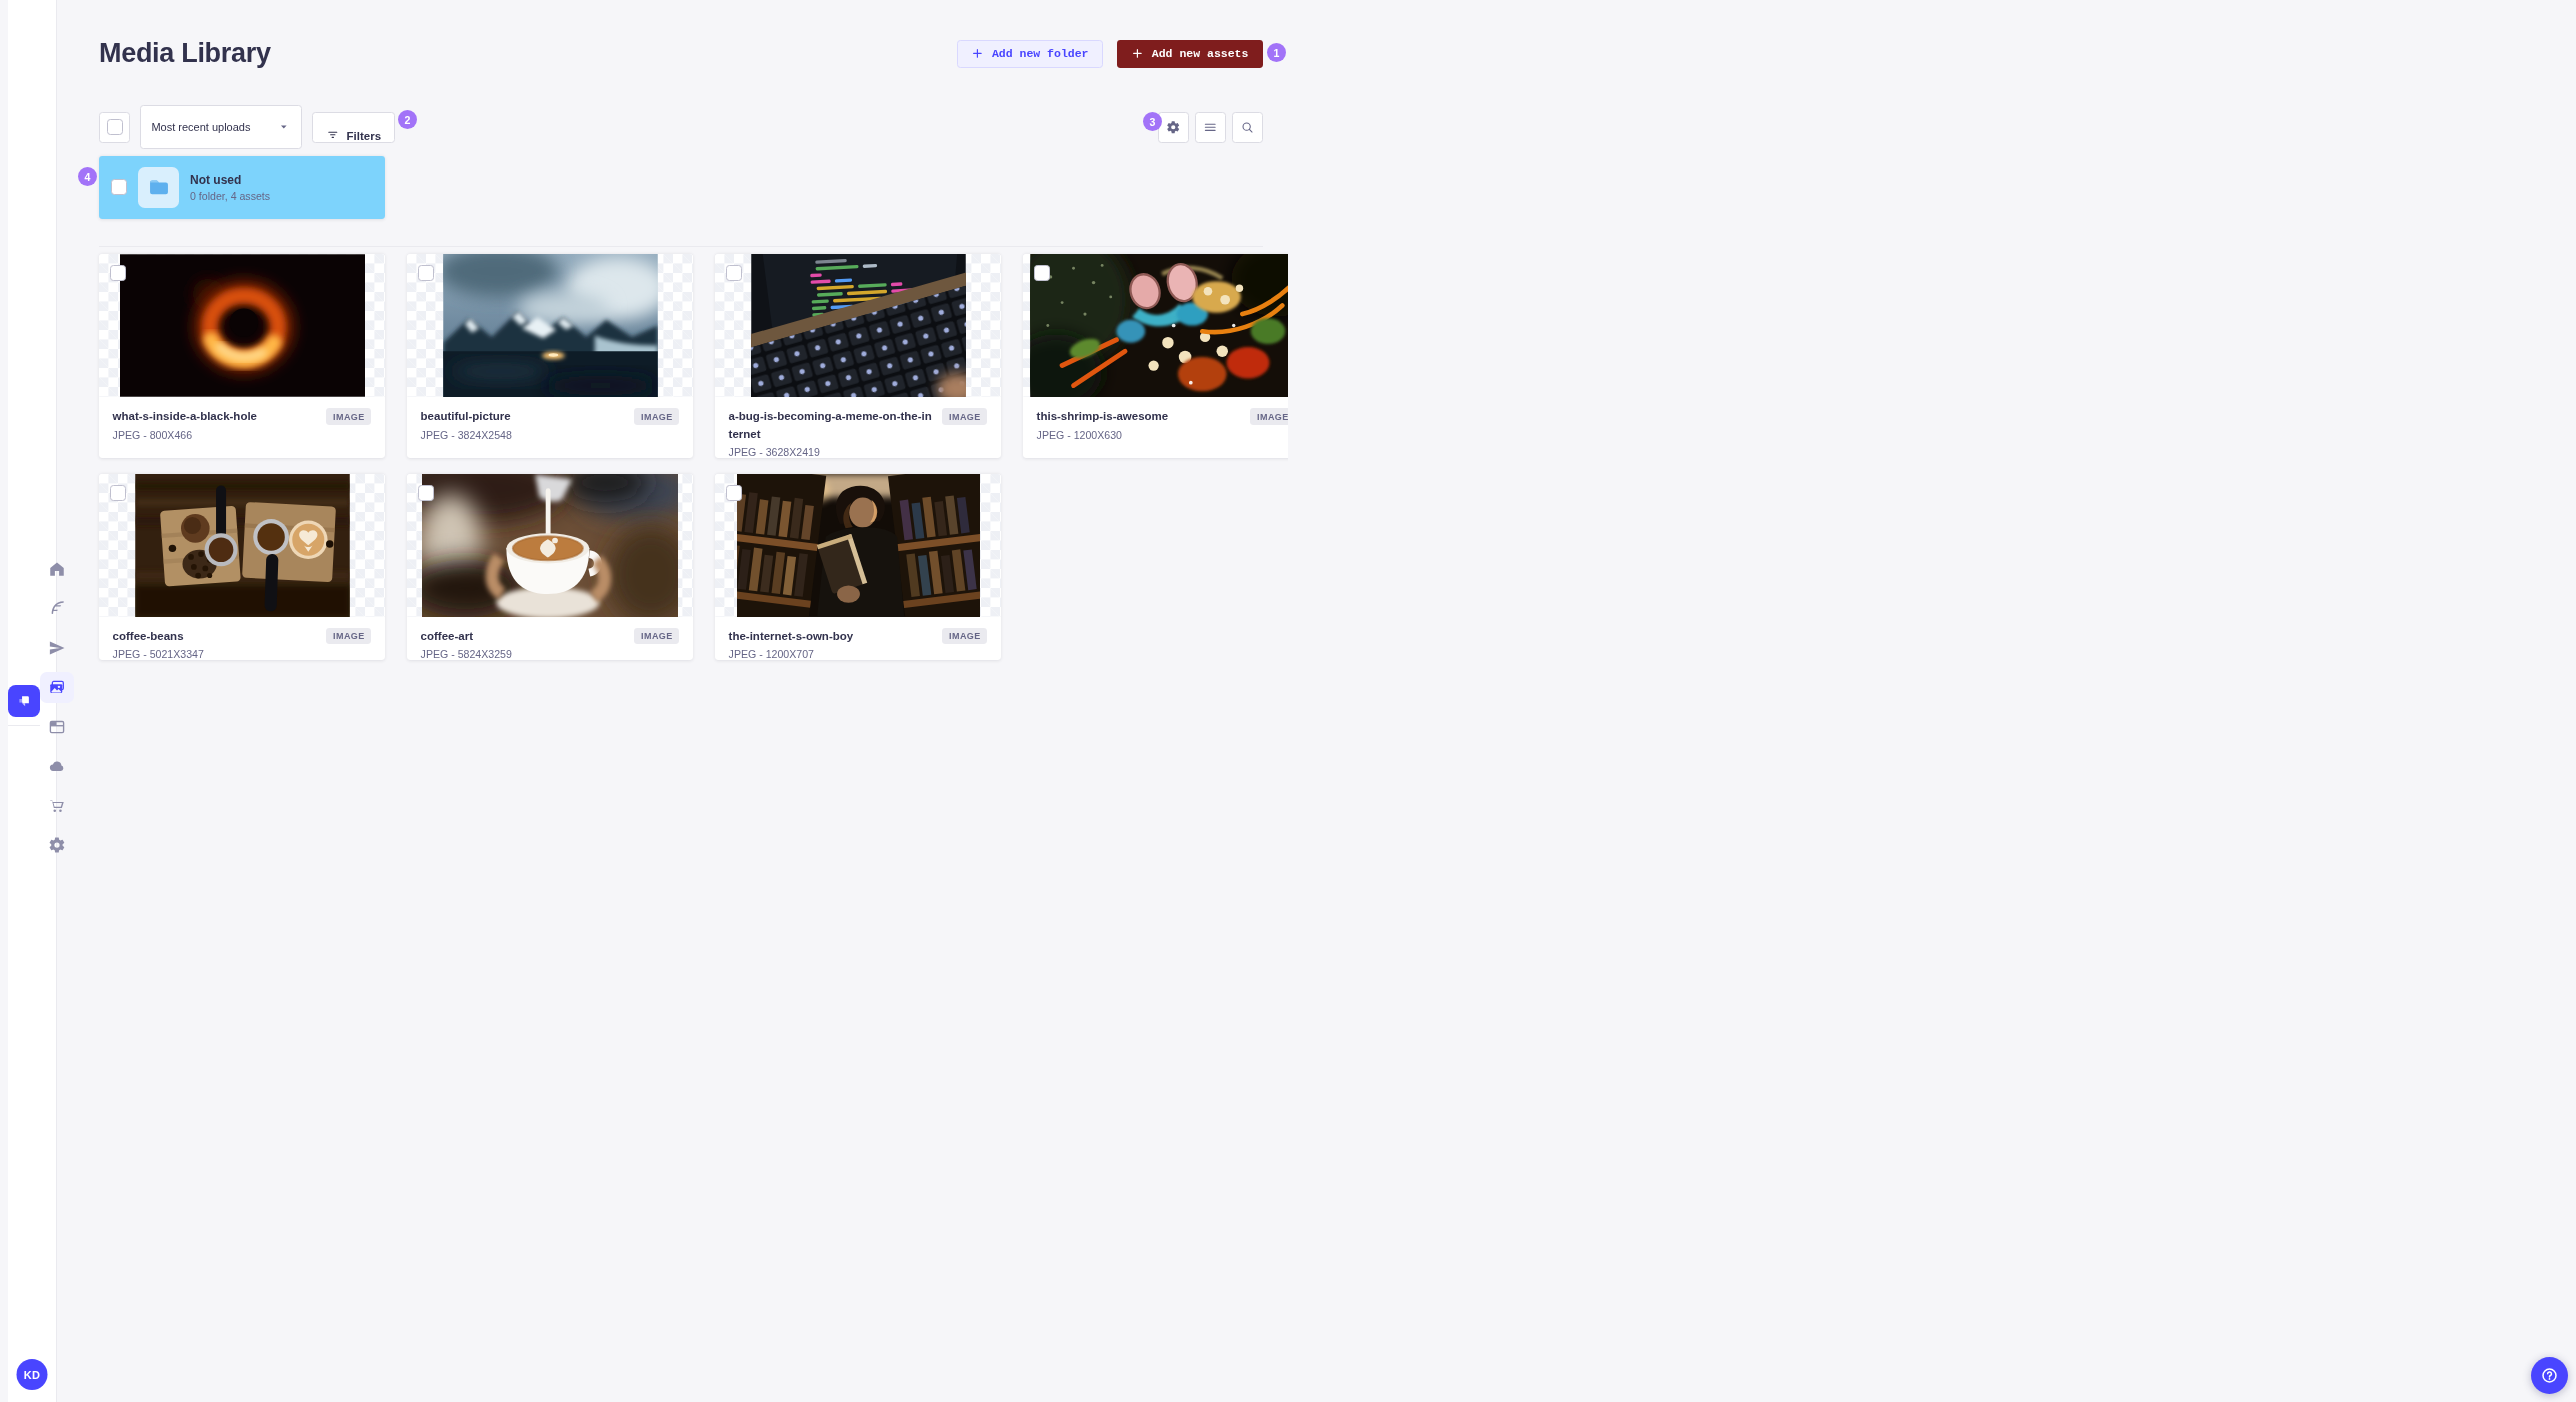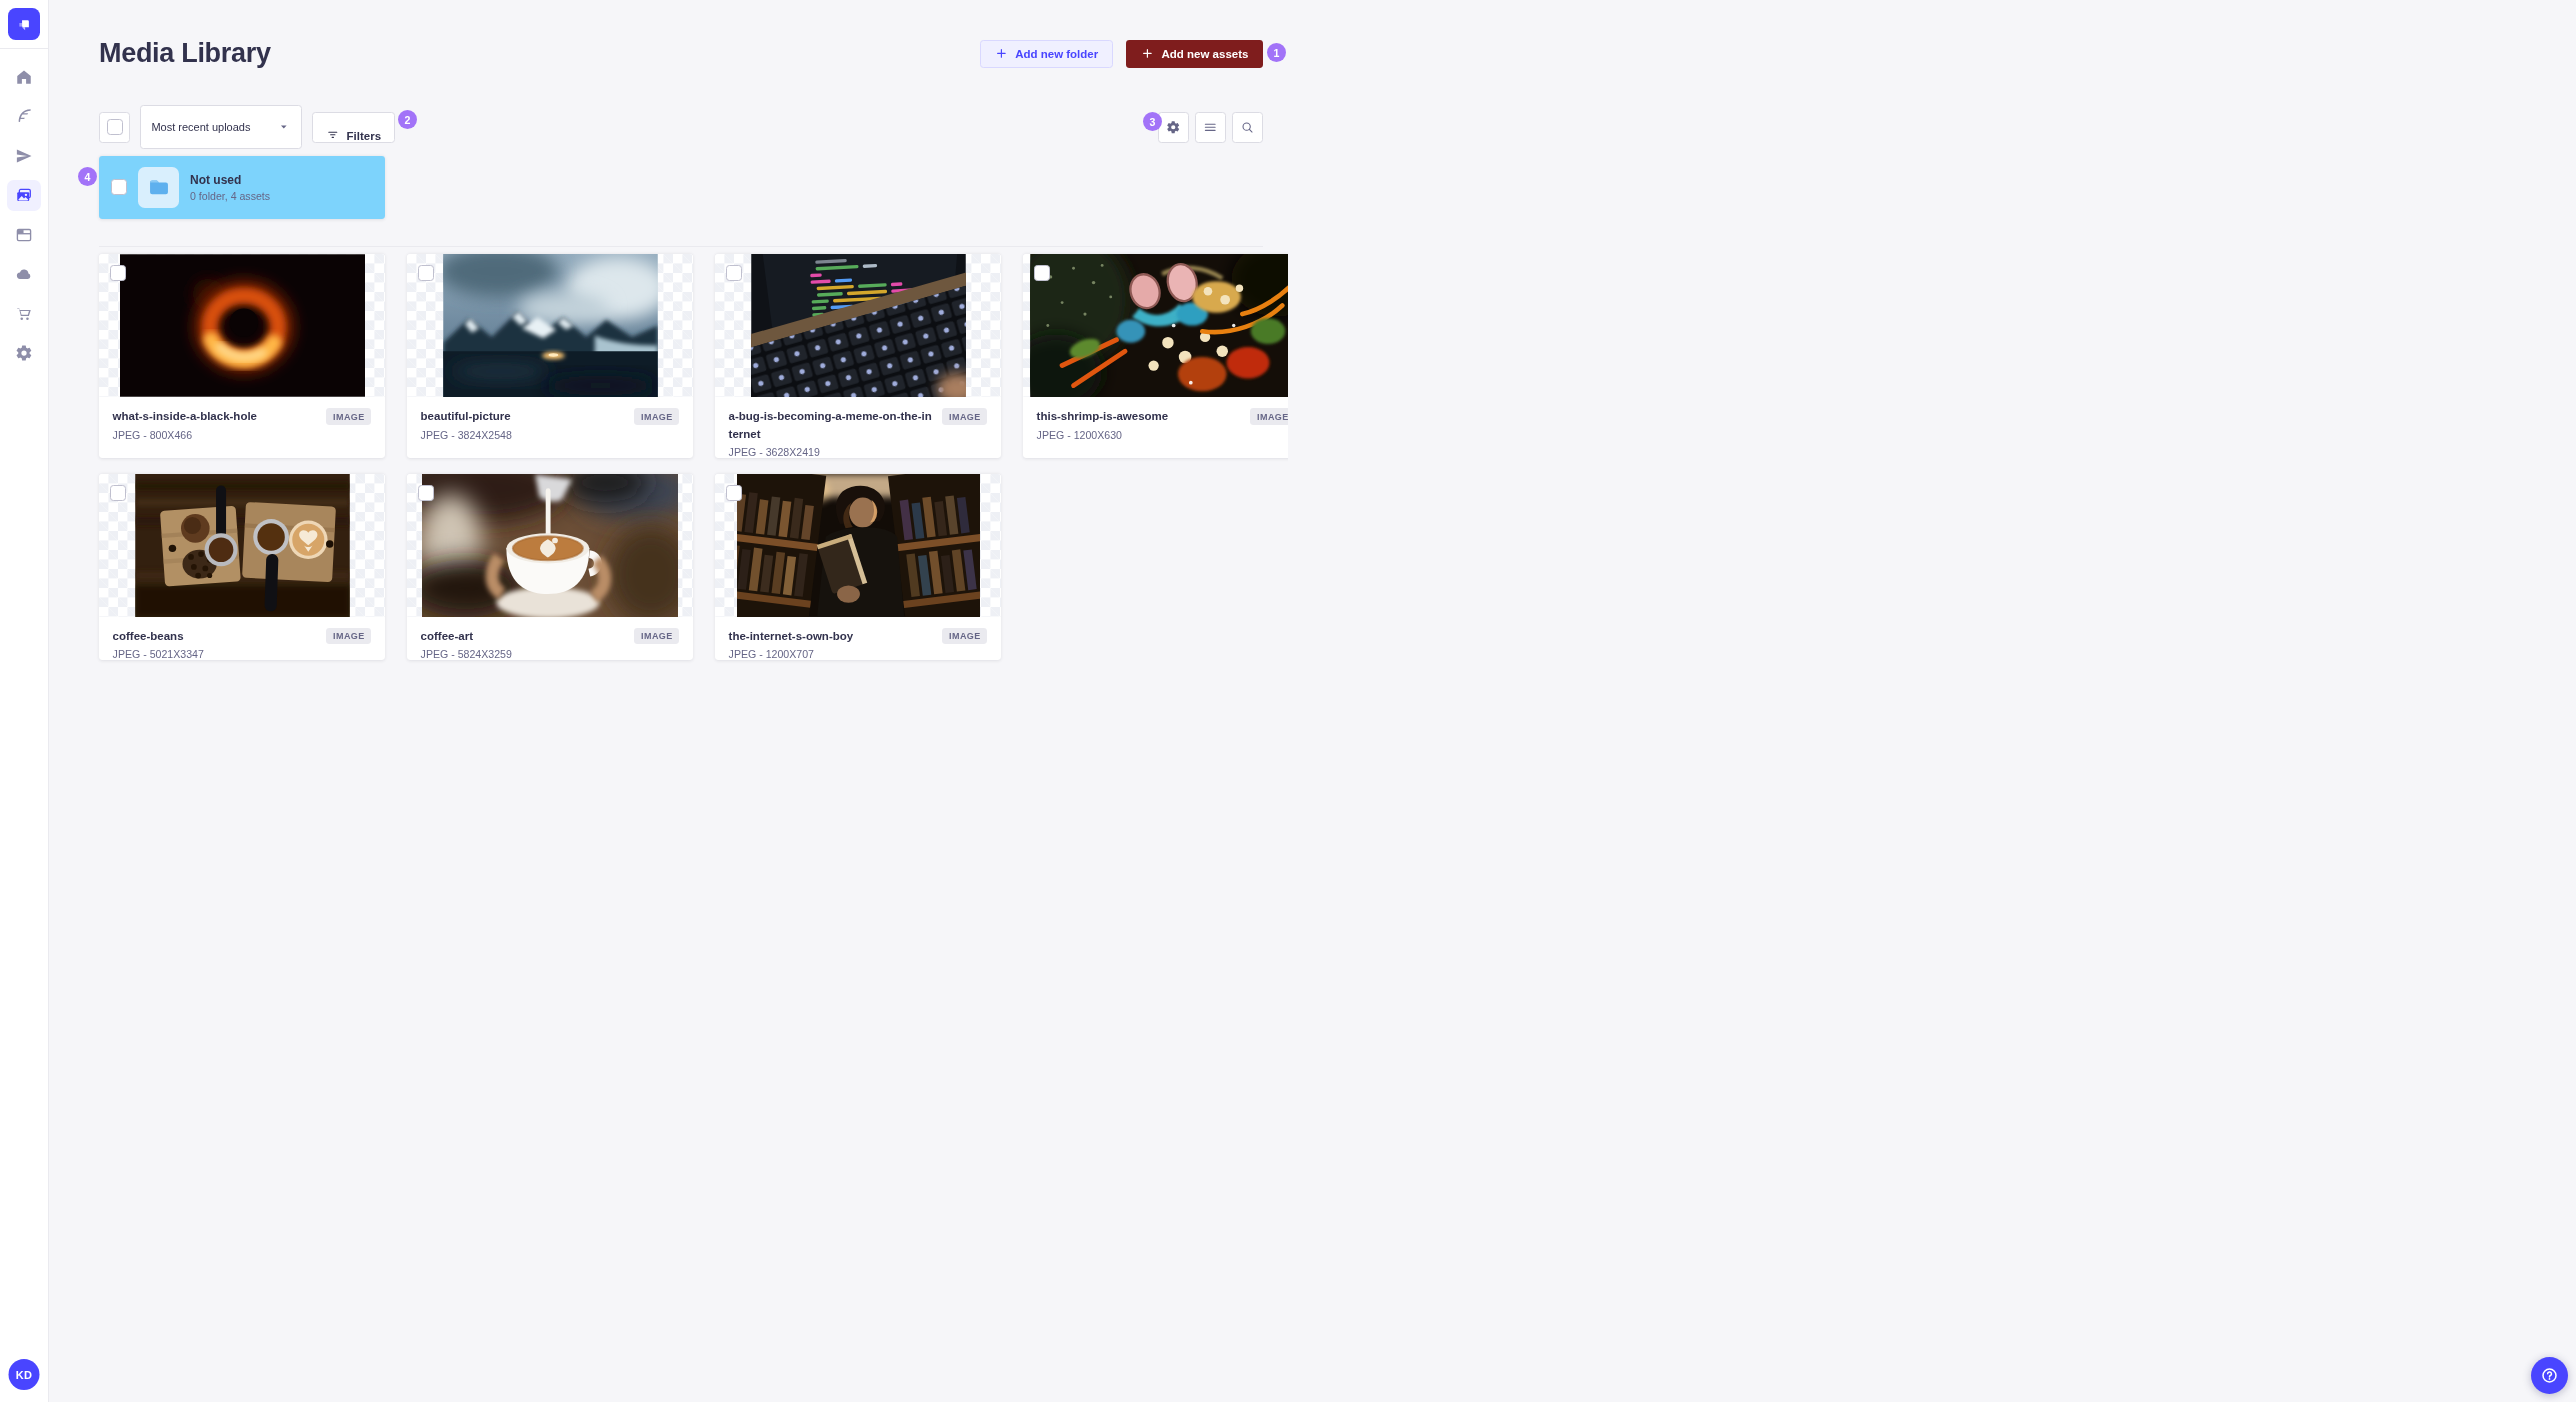--- a/index.html
+++ b/index.html
@@ -1,43 +1,43 @@
 <!DOCTYPE html>
 <html style="font-size:13.6px"><head>
 <meta charset="utf-8">
 <style>
   *{margin:0;padding:0;box-sizing:border-box}
   html,body{width:1288px;height:701px;overflow:hidden;background:#f6f6f9;
     font-family:"Liberation Sans",sans-serif;color:#32324d;}
   svg{display:block}
 
   
-  .sidebar{position:fixed;left:0;top:0;bottom:0;width:49px;background:#fff;
-    border-right:0.9px solid #eaeaef;z-index:10;display:flex;flex-direction:column;align-items:center}
+  .sidebar{position:fixed;left:8px;top:0;bottom:0;width:49px;background:#fff;
+    border-right:0.9px solid #eaeaef;z-index:10;display:flex;flex-direction:row;align-items:center}
   .logo-wrap{height:49px;width:100%;display:flex;align-items:center;justify-content:center;
     border-bottom:0.9px solid #eaeaef}
   .logo{width:32px;height:32px;border-radius:7.7px;background:#4945ff;display:flex;
     align-items:center;justify-content:center;cursor:pointer}
   .nav{margin-top:12px;display:flex;flex-direction:column;gap:8.5px;align-items:center}
   .nav-item{width:34px;height:31px;border-radius:6.8px;display:flex;align-items:center;
     justify-content:center;color:#8e8ea9;cursor:pointer}
   .nav-item.active{background:#f0f0ff;color:#4945ff}
   .nav-item svg{width:18px;height:18px}
   .avatar{position:absolute;bottom:12px;left:50%;transform:translateX(-50%);width:31px;height:31px;
     border-radius:50%;background:#4945ff;color:#fff;font-size:11px;font-weight:700;
     display:flex;align-items:center;justify-content:center;cursor:pointer;letter-spacing:0.3px}
 
   
   .main{margin-left:49px;padding:38px 25px 0 50px}
   .header-row{display:flex;align-items:center}
   .page-title{font-size:27px;font-weight:700;letter-spacing:-0.3px;color:#32324d}
   .header-actions{margin-left:auto;display:flex;gap:13.6px}
   .btn{height:28px;border-radius:3.4px;font-size:11.5px;font-weight:600;display:inline-flex;
     align-items:center;gap:7.7px;padding:0 13.6px;cursor:pointer;border:0.9px solid transparent;
-    font-family:Liberation Sans, sans-serif}
+    font-family:Liberation Mono, monospace}
   .btn svg{width:12.8px;height:12.8px}
   .btn-secondary{background:#f0f0ff;border-color:#d9d8ff;color:#4945ff}
   .btn-primary{background:#7f1d1d;color:#fff}
 
   
   .toolbar-row{margin-top:36px;display:flex;align-items:center;gap:10.2px}
   .check-btn{width:31px;height:31px;background:#fff;border:0.9px solid #dcdce4;border-radius:3.4px;
     display:flex;align-items:center;justify-content:center;cursor:pointer}
   .checkbox{width:16px;height:16px;border:0.9px solid #c0c0cf;border-radius:3.4px;background:#fff}
   .select{width:162px;height:44px;background:#fff;border:0.9px solid #dcdce4;border-radius:3.4px;

